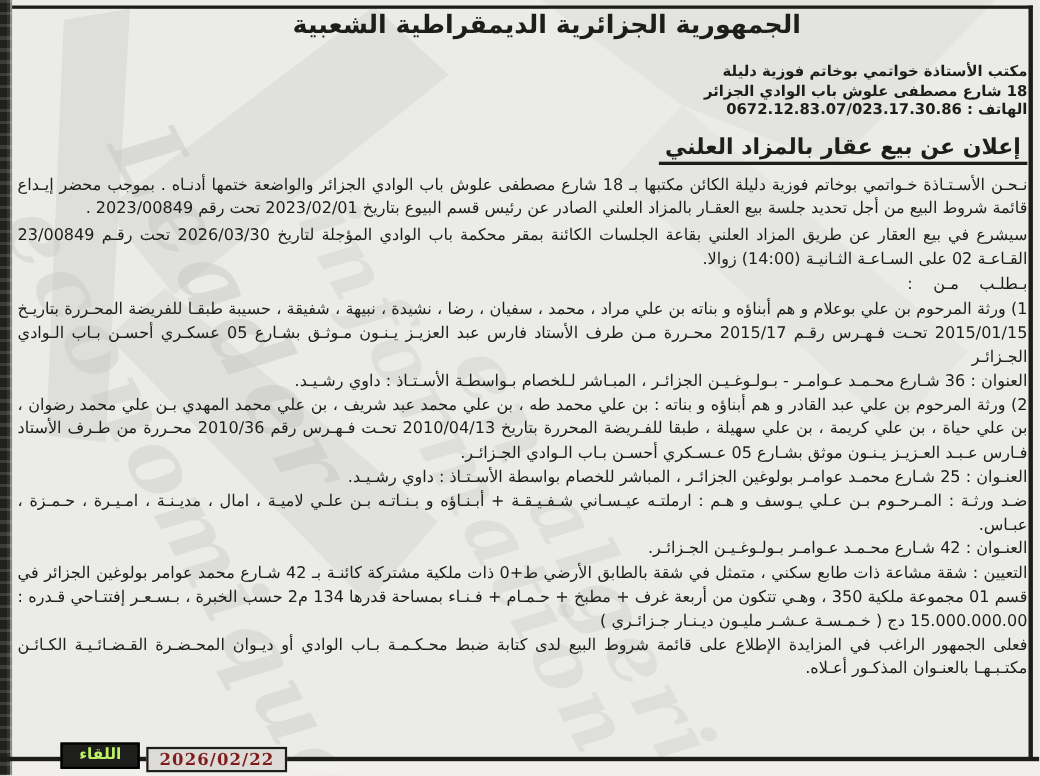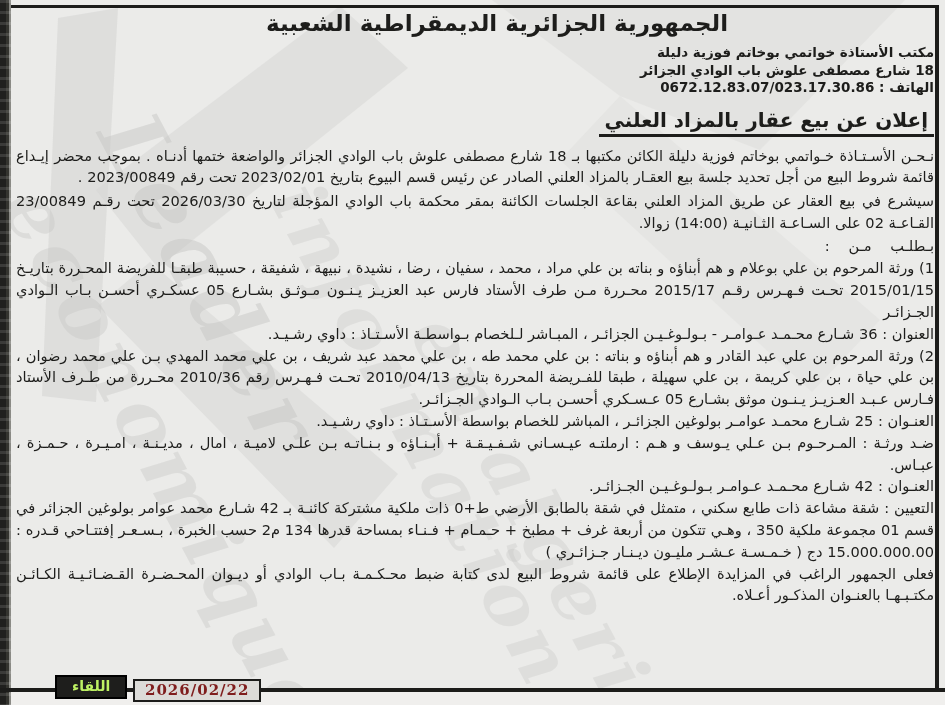--- a/index.html
+++ b/index.html
@@ -32,21 +32,21 @@
   .frame-top    { position:absolute; top:5px;  left:11px; right:6px; height:3px; background:#1c1c1a; z-index:2; }
   .frame-right  { position:absolute; top:5px;  right:6px; width:4px; bottom:15px; background:#1c1c1a; z-index:2; }
   .frame-bottom { position:absolute; left:0;   right:0;  bottom:13px; height:4px; background:#1c1c1a; z-index:2; }
   .below-strip  { position:absolute; left:11px; right:0; bottom:0; height:13px; background:#f0efed; z-index:1; }
   
   .content { position:absolute; top:6px; left:16px; right:11px; bottom:18px; z-index:3; direction:rtl; }
   .republic-title {
     text-align:left; padding-left:0; margin:4px 130px 2px 250px;
     font-size:23px; font-weight:bold; letter-spacing:0px; white-space:nowrap;
   }
-  .office { text-align:right; padding-left:2px; font-size:13.5px; font-weight:bold; line-height:17.5px; margin-top:8px; }
+  .office { text-align:right; padding-left:2px; font-size:13.5px; font-weight:bold; line-height:17.5px; margin-top:21px; }
   .ad-title-wrap { text-align:right; margin:11px 0 8px 0; }
   .ad-title {
     display:inline-block; font-size:20px; font-weight:bold;
     border-bottom:3px solid #1d1d1b; padding:0 6px 2px 6px;
   }
   .body-text { font-size:14.6px; font-weight:normal; line-height:21.8px; text-align:justify; }
   .body-text p { margin:0; }
   .p-gap { margin-top:2px !important; }
   .p-center { word-spacing:14px; margin:1px 0 !important; }
   

